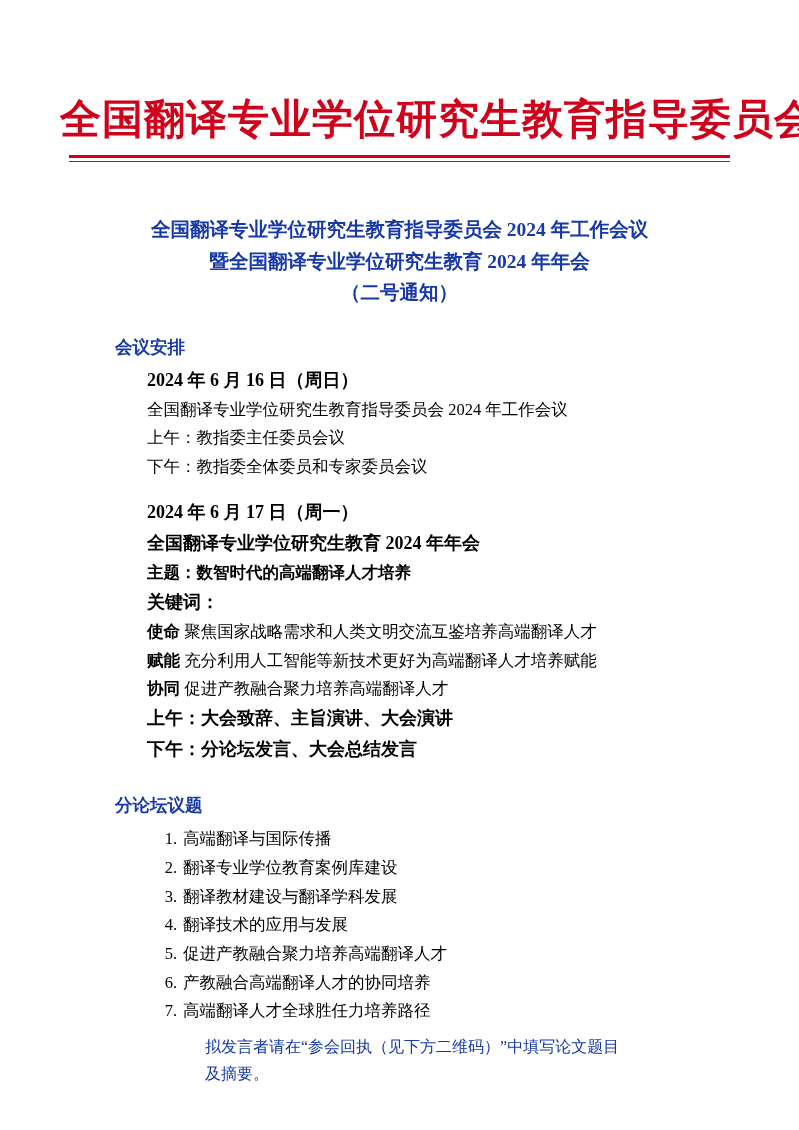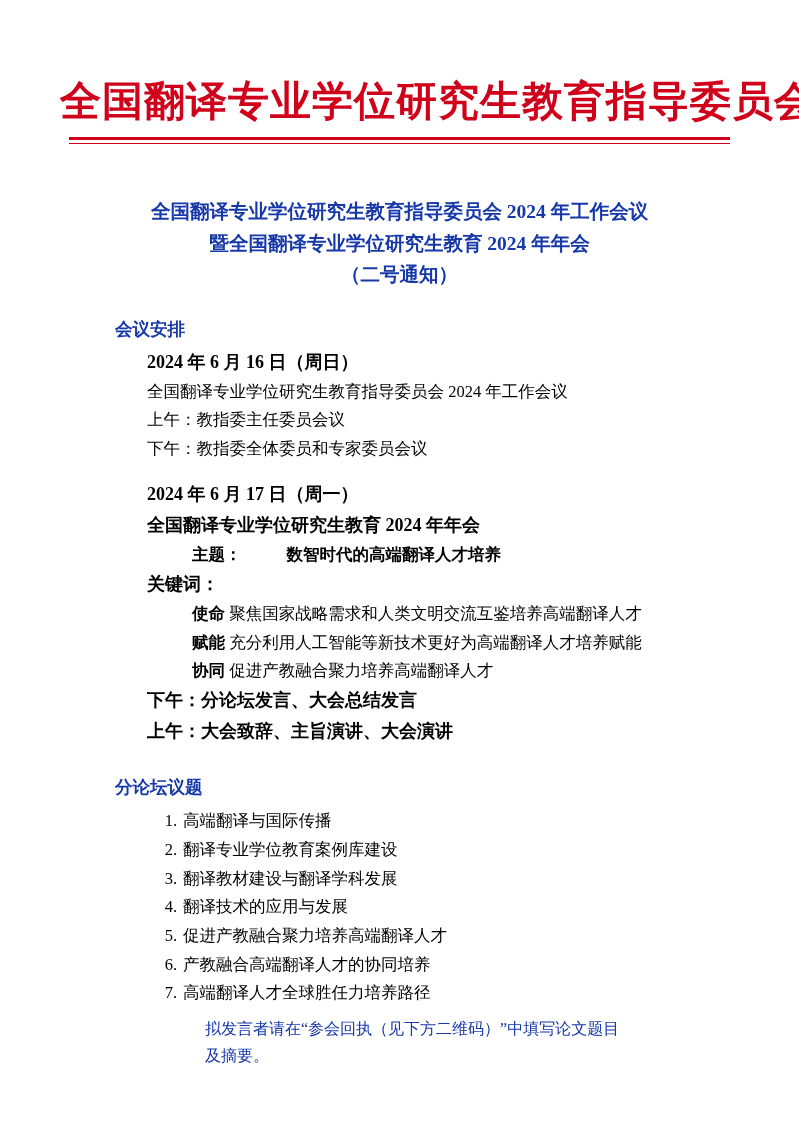--- a/index.html
+++ b/index.html
@@ -12,21 +12,21 @@
     height: 1130px;
     font-family: "Liberation Serif", "DejaVu Serif", serif;
     color: #000000;
     position: relative;
     overflow: hidden;
   }
   .page {
     width: 799px;
     height: 1130px;
     box-sizing: border-box;
-    padding: 0 60px;
+    padding: 18px 60px;
     position: relative;
   }
 
   
   .masthead {
     text-align: center;
     padding-top: 78px;
   }
   .masthead-title {
     color: #d0021b;
@@ -92,21 +92,20 @@
     line-height: 1.72;
     white-space: nowrap;
   }
   .kv {
     font-size: 16.5px;
     line-height: 1.72;
     white-space: nowrap;
   }
   .kv .k {
     font-weight: bold;
-    margin-left: 45px;
   }
   .gap {
     height: 16px;
   }
 
   
   .forum-list {
     margin: 8px;
     padding-left: 58px;
     list-style: none;
@@ -184,22 +183,22 @@
       </div>
       <div class="kv">
         <span class="k">赋能</span>
         <span>充分利用人工智能等新技术更好为高端翻译人才培养赋能</span>
       </div>
       <div class="kv">
         <span class="k">协同</span>
         <span>促进产教融合聚力培养高端翻译人才</span>
       </div>
 
+      <div class="line-bold">上午：大会致辞、主旨演讲、大会演讲</div>
       <div class="line-bold">下午：分论坛发言、大会总结发言</div>
-      <div class="line-bold">上午：大会致辞、主旨演讲、大会演讲</div>
     </div>
 
     <div class="section-heading" style="margin-top:28px;">分论坛议题</div>
 
     <ol class="forum-list">
       <li>高端翻译与国际传播</li>
       <li>翻译专业学位教育案例库建设</li>
       <li>翻译教材建设与翻译学科发展</li>
       <li>翻译技术的应用与发展</li>
       <li>促进产教融合聚力培养高端翻译人才</li>

